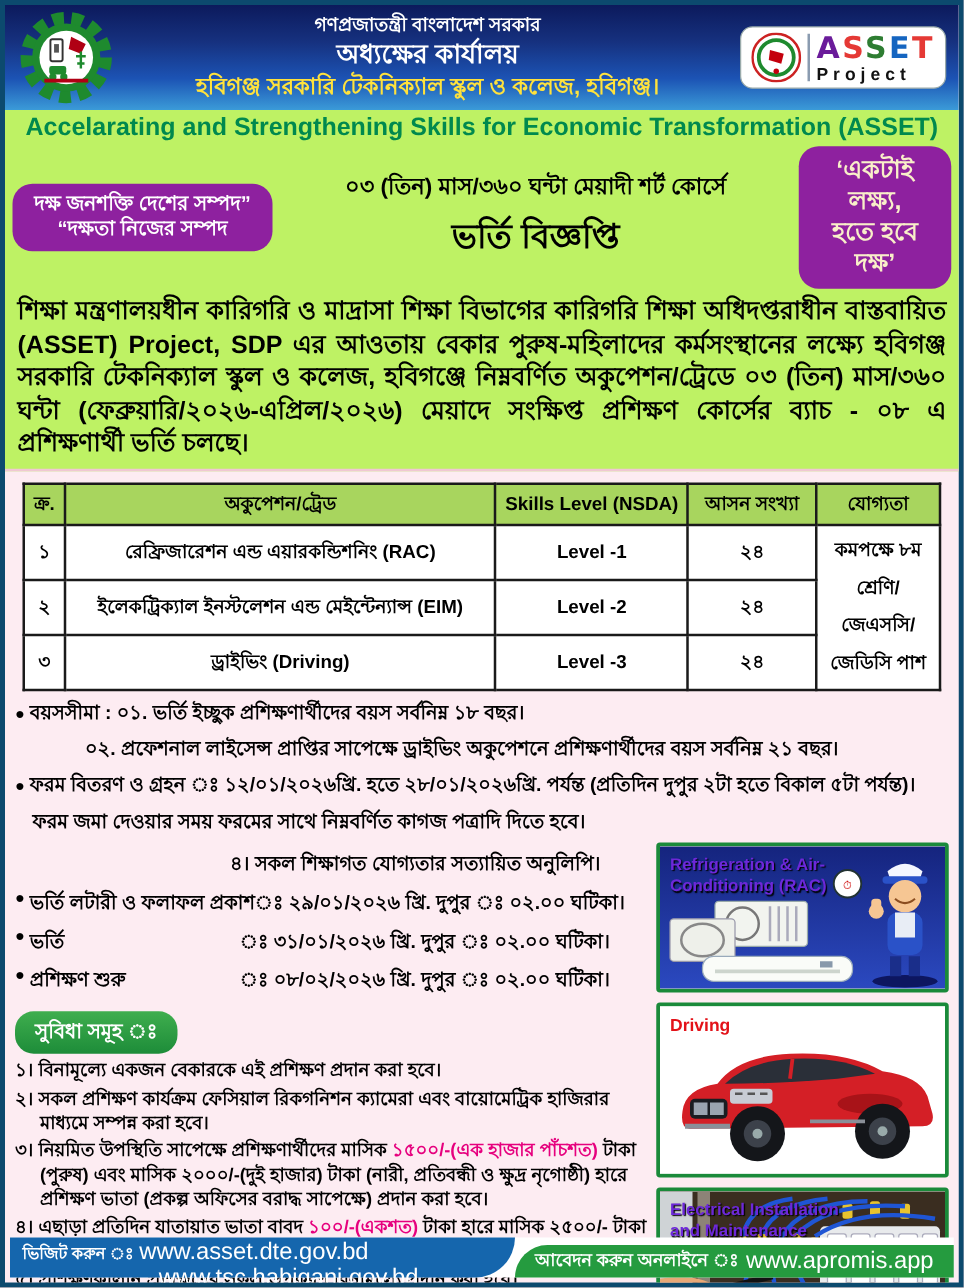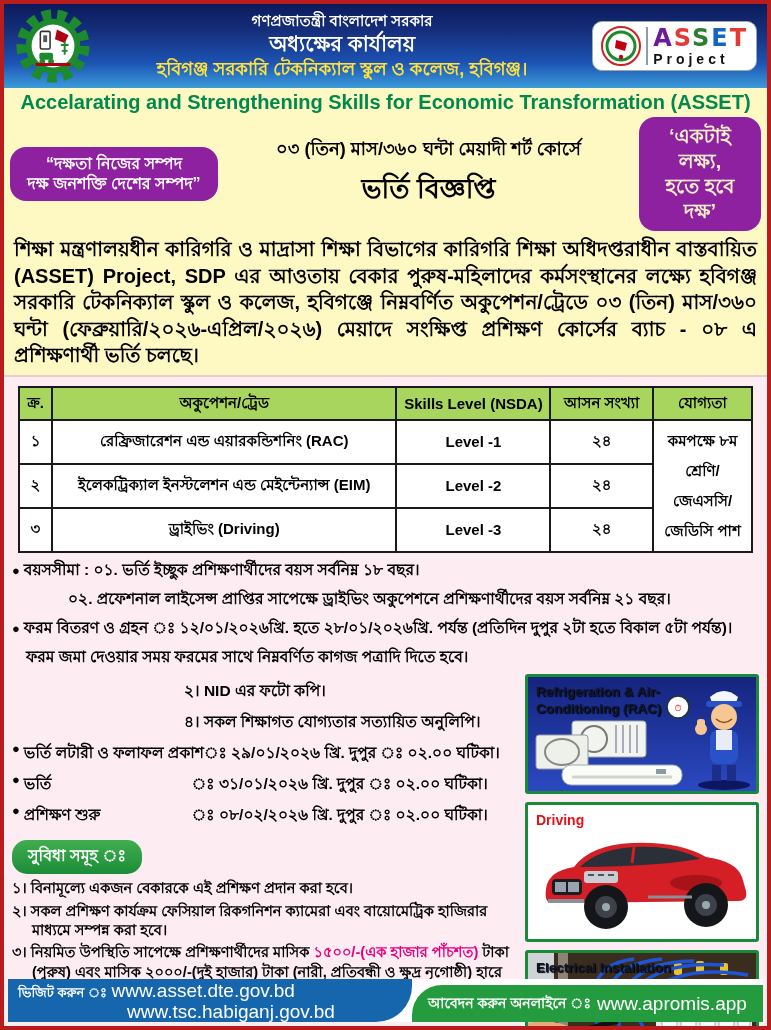--- a/index.html
+++ b/index.html
@@ -1,40 +1,40 @@
 <!DOCTYPE html>
 <html><head>
 <meta charset="utf-8">
 <style>
   * { margin:0; padding:0; box-sizing:border-box; }
   body { background:#888; font-family:"Liberation Sans","DejaVu Sans",sans-serif; }
   .page {
     width:771px; height:1030px; margin:0 auto; position:relative;
-    border:4px solid #b91c1c; background:#fdecf2; overflow:hidden;
+    border:4px solid #0c4a6e; background:#fdecf2; overflow:hidden;
   }
   
   .header {
     height:84px; display:flex; align-items:center; padding:0 10px;
     background:linear-gradient(180deg,#0c1a5c 0%,#16317f 35%,#1c53b4 70%,#3b9bd8 100%);
   }
   .gear-logo { width:78px; height:76px; flex:0 0 auto; }
   .head-center { flex:1; text-align:center; color:#fff; line-height:1.15; }
   .govt-line { font-size:15px; font-weight:bold; }
   .office-line { font-size:21px; font-weight:bold; margin-top:2px; }
   .institute-line { font-size:18px; font-weight:bold; color:#ffe23c; margin-top:3px; }
   .asset-logo-box {
     background:#fff; border:1px solid #9aa; border-radius:10px;
     display:flex; align-items:center; gap:5px; padding:4px 8px; flex:0 0 auto;
   }
   .asset-divider { width:2px; height:38px; background:#8a9bb0; }
   .asset-word { font-size:24px; font-weight:bold; letter-spacing:2px; line-height:1; font-family:"DejaVu Sans",sans-serif; }
   .al-1{color:#6a1b9a}.al-2{color:#e53935}.al-3{color:#2e7d32}.al-4{color:#1565c0}.al-5{color:#e53935}
   .asset-project { font-size:14px; color:#111; letter-spacing:4px; line-height:1; margin-top:2px; font-weight:600; }
   
-  .cream { background:#fef9c3; padding:3px 6px 4px; border-bottom:2px solid #f0c8d2; }
+  .cream { background:#bef264; padding:3px 6px 4px; border-bottom:2px solid #f0c8d2; }
   .eng-title { color:#00894e; font-weight:bold; font-size:20px; text-align:center; white-space:nowrap; }
   .band-row { display:flex; align-items:center; gap:6px; margin-top:3px; }
   .slogan {
     background:#8e219f; color:#fff; font-weight:bold; text-align:center;
     border-radius:16px; padding:7px 8px; font-size:16px; line-height:1.25;
   }
   .slogan.left { width:208px; }
   .slogan.right { width:122px; color:#f9efc9; font-size:20px; }
   .band-center { flex:1; text-align:center; color:#000; }
   .course-line { font-size:18px; font-weight:bold; }
@@ -62,25 +62,25 @@
   .pill {
     display:inline-block; background:linear-gradient(180deg,#3fae4e,#1d8c39);
     color:#fff; font-weight:bold; font-size:16px; padding:3px 16px 4px;
     border-radius:15px; margin:6px 0 3px;
   }
   .benefit { font-size:14.6px; font-weight:bold; line-height:1.34; margin:2.5px 0; padding-left:20px; text-indent:-20px; color:#000; }
   .hl { color:#e6007e; }
   .right-col { width:234px; flex:0 0 auto; display:flex; flex-direction:column; gap:8px; }
   .img-box { position:relative; border:3px solid #1a8a3a; border-radius:3px; overflow:hidden; }
   .img-box svg { display:block; }
-  .img-label { position:absolute; top:7px; left:8px; color:#0f172a; font-weight:bold; font-size:13.5px; line-height:1.25; text-shadow:1px 1px 1px #000; }
+  .img-label { position:absolute; top:7px; left:8px; color:#6d28d9; font-weight:bold; font-size:13.5px; line-height:1.25; text-shadow:1px 1px 1px #000; }
   .img-label.red { color:#e31219; text-shadow:none; font-size:14px; }
   .contact { text-align:center; padding-top:2px; line-height:1.3; }
   
-  .footer { position:absolute; left:4px; right:4px; bottom:4px; height:43px; background:#fff; display:flex; }
+  .footer { position:absolute; left:4px; right:4px; bottom:4px; height:32px; background:#fff; display:flex; }
   .foot-left {
     width:53.5%; background:#1566ad; color:#fff; border-radius:0 0 36px 0;
     padding:2px 8px 2px 10px; line-height:1.1;
   }
   .foot-left .l1 { white-space:nowrap; }
   .visit-prefix { font-size:13px; font-weight:bold; }
   .foot-url { font-size:19px; }
   .foot-left .l2 { text-align:center; padding-left:40px; }
   .foot-right {
     flex:1; background:#259b3f; margin-top:6px; border-radius:30px 0 0 0;
@@ -124,22 +124,22 @@
         <div class="asset-word"><span class="al-1">A</span><span class="al-2">S</span><span class="al-3">S</span><span class="al-4">E</span><span class="al-5">T</span></div>
         <div class="asset-project">Project</div>
       </div>
     </div>
   </div>
 
   <div class="cream">
     <div class="eng-title">Accelarating and Strengthening Skills for Economic Transformation (ASSET)</div>
     <div class="band-row">
       <div class="slogan left">
+        <div>দক্ষ জনশক্তি দেশের সম্পদ”</div>
         <div>“দক্ষতা নিজের সম্পদ</div>
-        <div>দক্ষ জনশক্তি দেশের সম্পদ”</div>
       </div>
       <div class="band-center">
         <div class="course-line">০৩ (তিন) মাস/৩৬০ ঘন্টা মেয়াদী শর্ট কোর্সে</div>
         <div class="notice-title">ভর্তি বিজ্ঞপ্তি</div>
       </div>
       <div class="slogan right">
         <div>‘একটাই লক্ষ্য,</div>
         <div>হতে হবে দক্ষ’</div>
       </div>
     </div>
@@ -192,21 +192,20 @@
         </table>
     </div>
 
     <div class="bullet-line"><span class="bullet">●</span><span>বয়সসীমা : ০১. ভর্তি ইচ্ছুক প্রশিক্ষণার্থীদের বয়স সর্বনিম্ন ১৮ বছর।</span></div>
     <div class="bullet-line indent-1">০২. প্রফেশনাল লাইসেন্স প্রাপ্তির সাপেক্ষে ড্রাইভিং অকুপেশনে প্রশিক্ষণার্থীদের বয়স সর্বনিম্ন ২১ বছর।</div>
     <div class="bullet-line"><span class="bullet">●</span><span>ফরম বিতরণ ও গ্রহন ঃ ১২/০১/২০২৬খ্রি. হতে ২৮/০১/২০২৬খ্রি. পর্যন্ত (প্রতিদিন দুপুর ২টা হতে বিকাল ৫টা পর্যন্ত)।</span></div>
     <div class="bullet-line indent-2">ফরম জমা দেওয়ার সময় ফরমের সাথে নিম্নবর্ণিত কাগজ পত্রাদি দিতে হবে।</div>
 
     <div class="cols">
       <div class="left-col">
-        <div class="doc-item">২। NID এর ফটো কপি।</div>
         <div class="doc-item">৪। সকল শিক্ষাগত যোগ্যতার সত্যায়িত অনুলিপি।</div>
 
         <div class="sched-row">
           <span class="bullet">●</span>
           <span class="sched-label">ভর্তি লটারী ও ফলাফল প্রকাশ</span>
           <span class="sched-value">ঃ ২৯/০১/২০২৬ খ্রি. দুপুর ঃ ০২.০০ ঘটিকা।</span>
         </div>
         <div class="sched-row">
           <span class="bullet">●</span>
           <span class="sched-label">ভর্তি</span>

